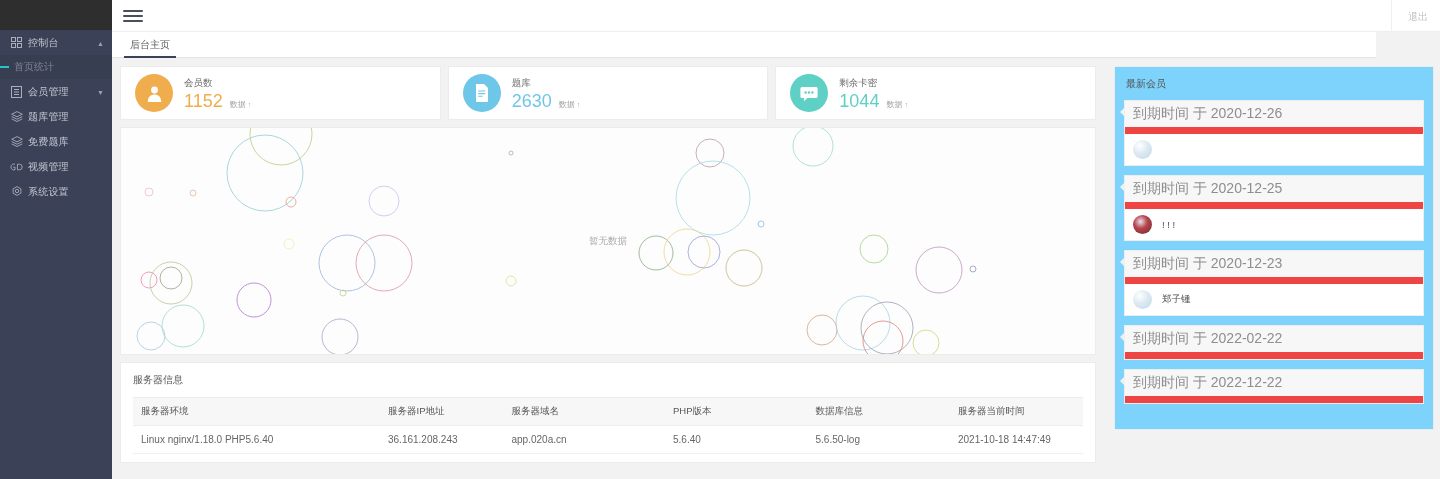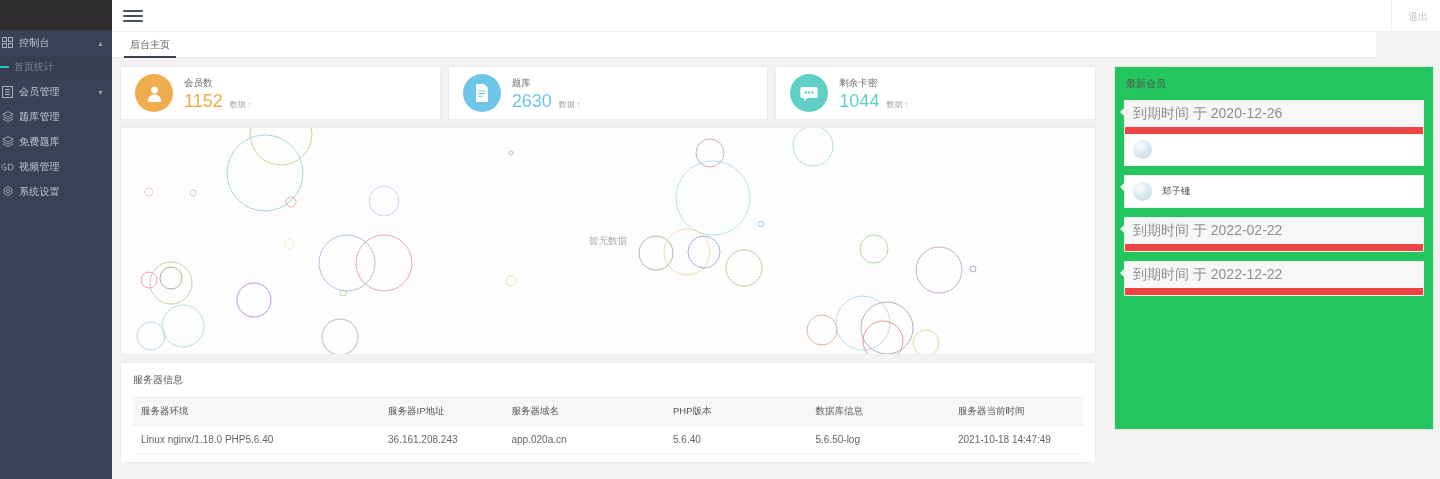--- a/index.html
+++ b/index.html
@@ -17,20 +17,21 @@
     background: #3b4156;
   }
   #sidebar-logo {
     height: 30px; background: #2e2e2e;
   }
   .nav-list { list-style: none; margin: 0; padding: 0; }
   .nav-item {
     position: relative;
     height: 25px;
     display: flex; align-items: center;
+    padding-left: 9px;
     color: #c2c6d0;
     font-size: 10px;
     cursor: pointer;
     white-space: nowrap;
   }
   .nav-item .nav-icon {
     width: 15px; height: 13px;
     display: inline-flex; align-items: center; justify-content: center;
     margin-right: 4px;
     color: #a9aeba;
@@ -197,21 +198,21 @@
     padding: 7px 8px;
   }
   table.srv td {
     font-size: 10px;
     color: #666;
     padding: 8px 8px;
     border-bottom: 1px solid #f0f0f0;
   }
   
   #members-card {
-    background: #22c55e;
+    background: #7dd3fc;
     border: 1px solid #ececec;
     padding: 9px 9px 12px 9px;
     height: 364px;
     overflow: hidden;
   }
   #members-title {
     font-size: 10px; color: #555; margin: 1px 0 9px 2px;
   }
   .member-item {
     position: relative;
@@ -496,23 +497,38 @@
       <div class="member-head">
         <span>到期时间 于</span>
         <span class="m-date">2020-12-26</span>
       </div>
       <div class="member-body">
         <div class="avatar" style="background:radial-gradient(circle at 35% 30%, #ffffff 0%, #dce9f2 45%, #c3d8e6 100%)"></div>
         <div class="member-name"></div>
       </div>
     </div>
 
-
     <div class="member-item">
       <div class="member-arrow"></div>
+      <div class="member-head">
+        <span>到期时间 于</span>
+        <span class="m-date">2020-12-25</span>
+      </div>
+      <div class="member-body">
+        <div class="avatar" style="background:radial-gradient(circle at 40% 35%, #e8e2ef 0%, #b8434a 40%, #6a2a33 100%)"></div>
+        <div class="member-name">! ! !</div>
+      </div>
+    </div>
+
+    <div class="member-item">
+      <div class="member-arrow"></div>
+      <div class="member-head">
+        <span>到期时间 于</span>
+        <span class="m-date">2020-12-23</span>
+      </div>
       <div class="member-body">
         <div class="avatar" style="background:radial-gradient(circle at 35% 30%, #ffffff 0%, #dce9f2 45%, #c3d8e6 100%)"></div>
         <div class="member-name">郑子锺</div>
       </div>
     </div>
 
     <div class="member-item">
       <div class="member-arrow"></div>
       <div class="member-head">
         <span>到期时间 于</span>

